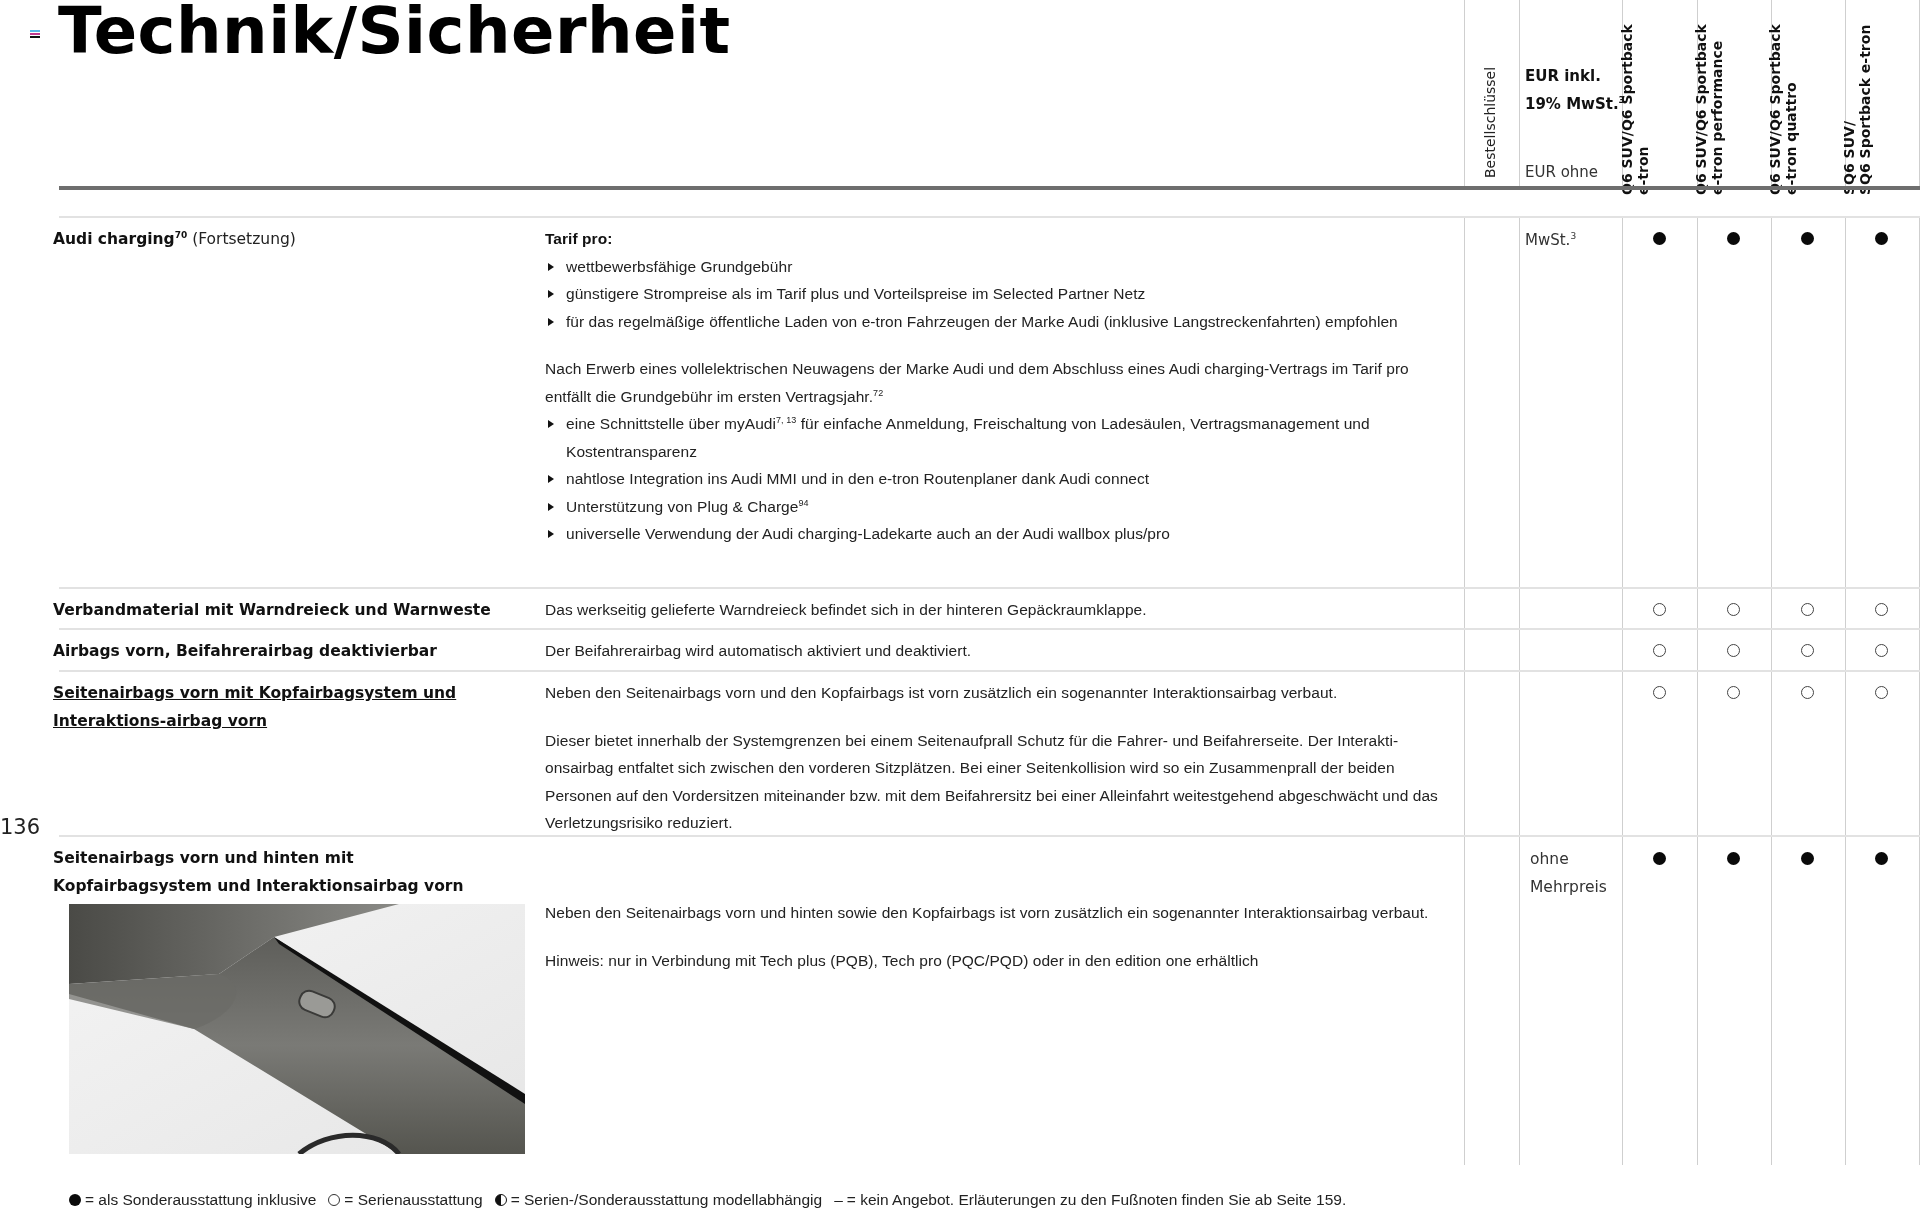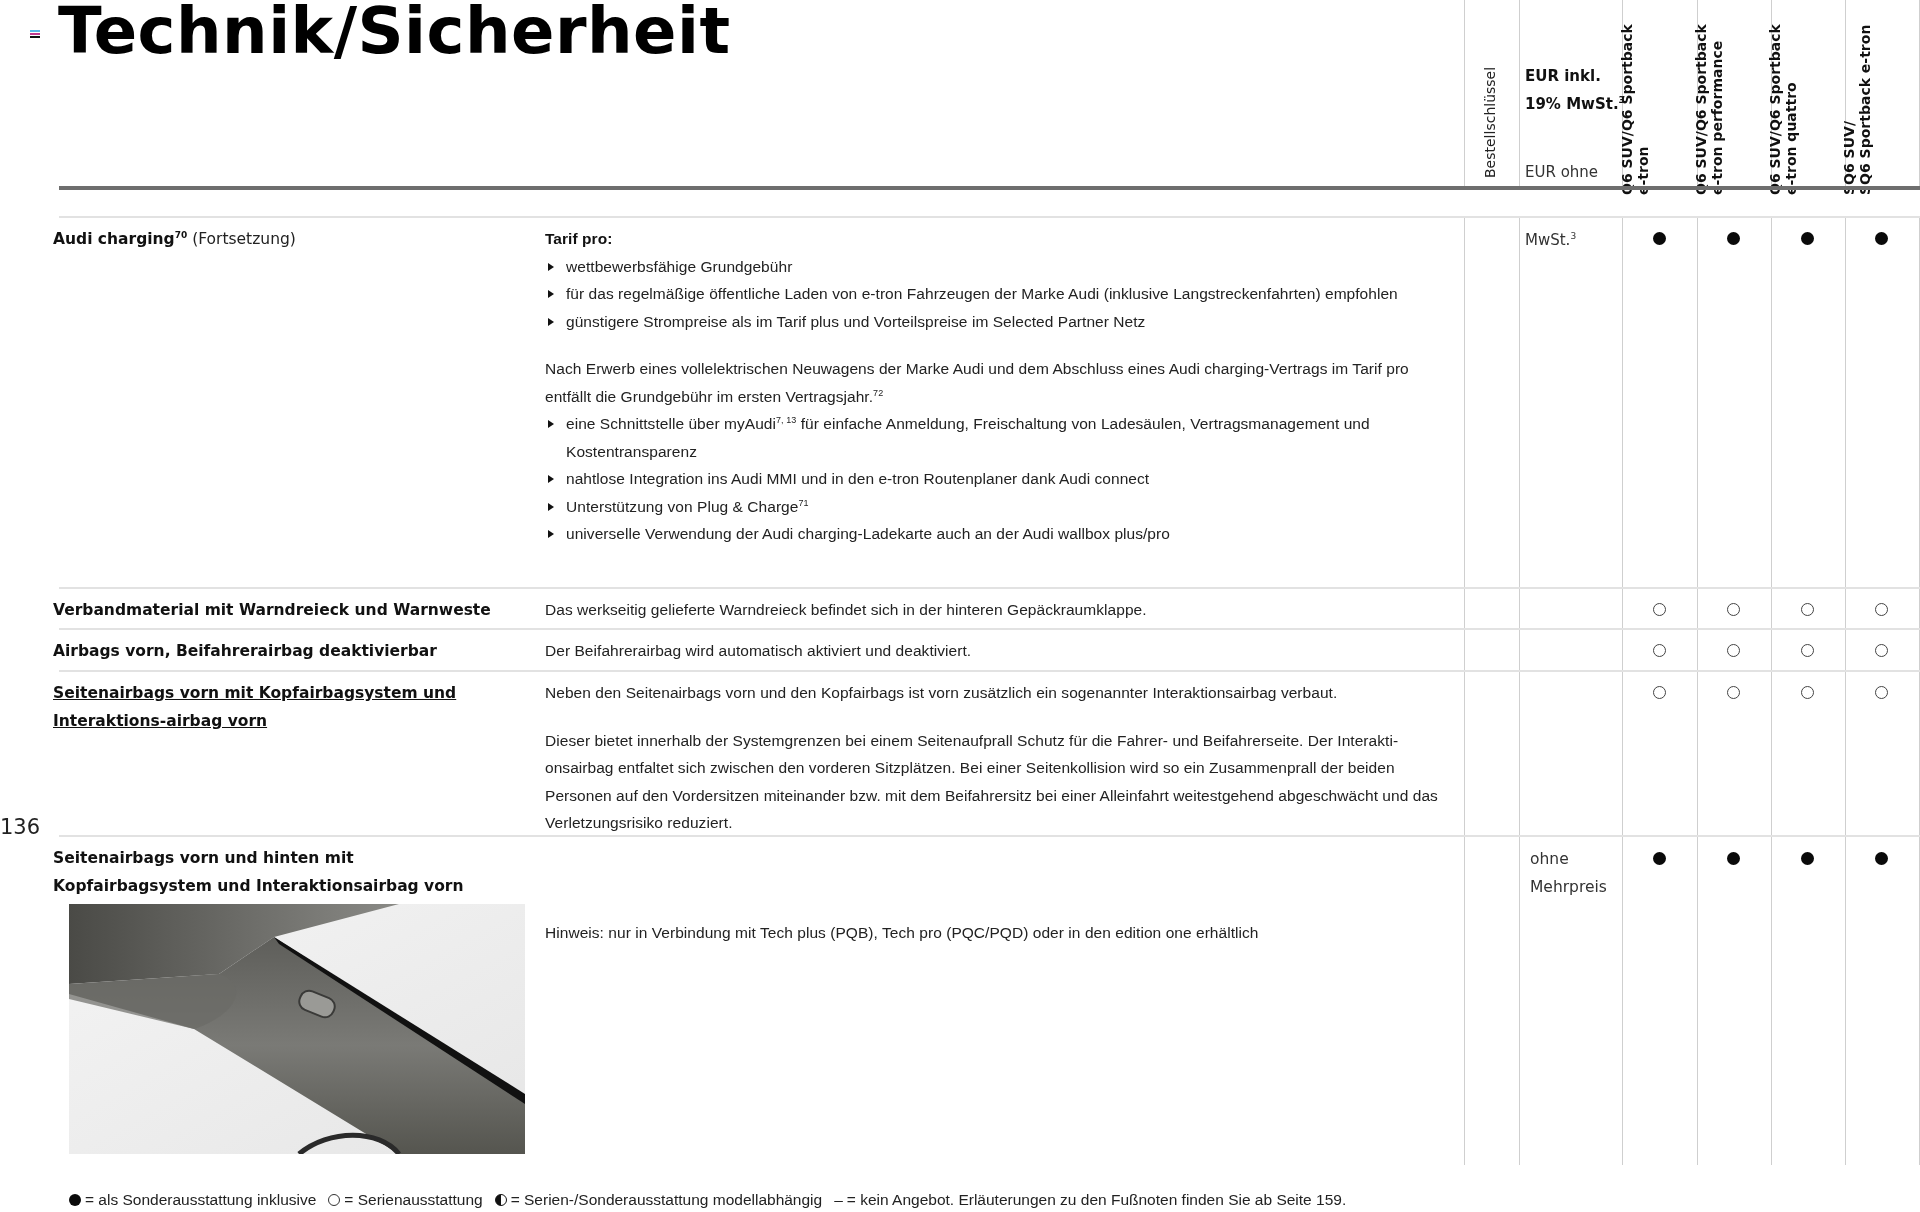--- a/index.html
+++ b/index.html
@@ -107,28 +107,28 @@
 <div class="hline" style="left:59px; top:670px; width:1861px;"></div>
 <div class="hline" style="left:59px; top:835px; width:1861px;"></div>
 
 <div class="feature-name" style="top:225px;">
   <span>Audi charging</span><sup>70</sup><span class="normal"> (Fortsetzung)</span>
 </div>
 <div class="desc" style="top:225px;">
   <p class="bold">Tarif pro:</p>
   <ul>
     <li>wettbewerbsfähige Grundgebühr</li>
+    <li>günstigere Strompreise als im Tarif plus und Vorteilspreise im Selected Partner Netz</li>
     <li>für das regelmäßige öffentliche Laden von e-tron Fahrzeugen der Marke Audi (inklusive Langstreckenfahrten) empfohlen</li>
-    <li>günstigere Strompreise als im Tarif plus und Vorteilspreise im Selected Partner Netz</li>
   </ul>
   <p class="gap" style="width:900px;"><span>Nach Erwerb eines vollelektrischen Neuwagens der Marke Audi und dem Abschluss eines Audi charging-Vertrags im Tarif pro entfällt die Grundgebühr im ersten Vertragsjahr.</span><sup>72</sup></p>
   <ul>
     <li style="width:900px;"><span>eine Schnittstelle über myAudi</span><sup>7, 13</sup><span> für einfache Anmeldung, Freischaltung von Ladesäulen, Vertragsmanagement und Kostentransparenz</span></li>
     <li>nahtlose Integration ins Audi MMI und in den e-tron Routenplaner dank Audi connect</li>
-    <li><span>Unterstützung von Plug &amp; Charge</span><sup>71</sup></li>
+    <li><span>Unterstützung von Plug &amp; Charge</span><sup>94</sup></li>
     <li>universelle Verwendung der Audi charging-Ladekarte auch an der Audi wallbox plus/pro</li>
   </ul>
 </div>
 <div class="mark filled" style="left:1653px; top:232px;"></div>
 <div class="mark filled" style="left:1727px; top:232px;"></div>
 <div class="mark filled" style="left:1801px; top:232px;"></div>
 <div class="mark filled" style="left:1875px; top:232px;"></div>
 
 <div class="feature-name" style="top:596px;">Verbandmaterial mit Warndreieck und Warnweste</div>
 <div class="desc" style="top:596px;">Das werkseitig gelieferte Warndreieck befindet sich in der hinteren Gepäckraumklappe.</div>
@@ -153,20 +153,21 @@
 <div class="mark open" style="left:1727px; top:686px;"></div>
 <div class="mark open" style="left:1801px; top:686px;"></div>
 <div class="mark open" style="left:1875px; top:686px;"></div>
 
 <div class="feature-name" style="top:844px; width:460px;">Seitenairbags vorn und hinten mit Kopfairbagsystem und Interaktionsairbag vorn</div>
 <div class="price-val">
   <div>ohne</div>
   <div>Mehrpreis</div>
 </div>
 <div class="desc" style="top:899px;">
+  <p style="width:900px;">Neben den Seitenairbags vorn und hinten sowie den Kopfairbags ist vorn zusätzlich ein sogenannter Interaktionsairbag verbaut.</p>
   <p class="gap">Hinweis: nur in Verbindung mit Tech plus (PQB), Tech pro (PQC/PQD) oder in den edition one erhältlich</p>
 </div>
 <div class="mark filled" style="left:1653px; top:852px;"></div>
 <div class="mark filled" style="left:1727px; top:852px;"></div>
 <div class="mark filled" style="left:1801px; top:852px;"></div>
 <div class="mark filled" style="left:1875px; top:852px;"></div>
 
 <div class="photo" title="Interaktionsairbag Verkleidung am Dachhimmel">
   <svg width="456" height="250" viewBox="0 0 456 250" xmlns="http://www.w3.org/2000/svg">
     <defs>

